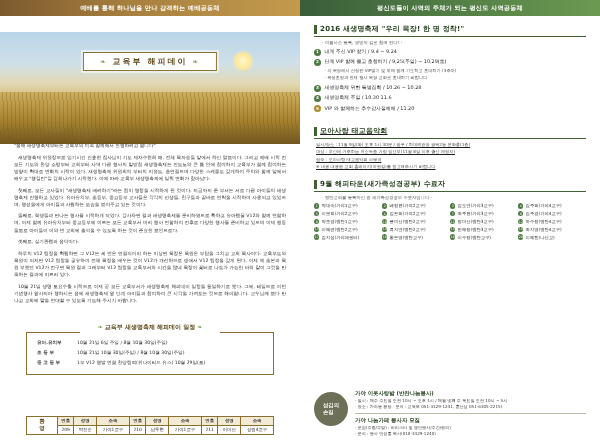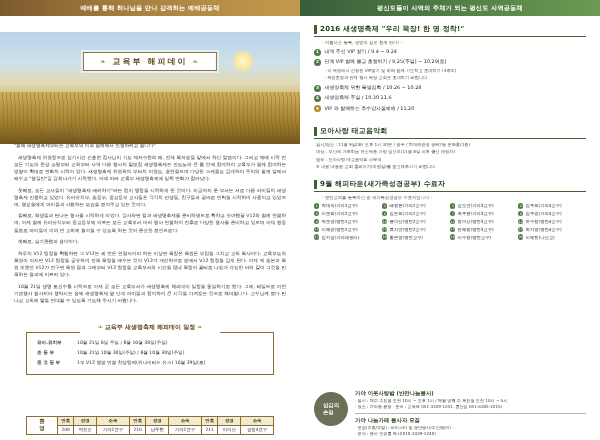--- a/index.html
+++ b/index.html
@@ -240,21 +240,21 @@
       <div class="item">
         <div class="num">4</div>
         <div class="item-text">새생명축제 주일 / 10.30  11.6</div>
       </div>
       <div class="item">
         <div class="num v">5</div>
         <div class="item-text">VIP 와 함께하는 추수감사절예배 / 11.20</div>
       </div>
     </div>
 
-    <div class="sec" style="margin-top:14px;">
+    <div class="sec" style="margin-top:14px;text-decoration:underline;">
       <div class="sec-head">
         <div class="sec-bar"></div>
         <div class="sec-title">모아사랑 태교음악회</div>
       </div>
       <div class="sub-note" style="margin-left:2px;">일시/장소 : 11월 9일(화) 오후 1시 30분 / 광구 / 하대예관장 광복2동 문화홀(1층)</div>
       <div class="sub-note" style="margin-left:2px;">대상 : 부산에 거주하는 저소득층 가정 임산부(11월 8일 이후 출산 예정자)</div>
       <div class="sub-note" style="margin-left:2px;">접수 : 모아사랑 태교음악회 사무국</div>
       <div class="sub-note" style="margin-left:2px;">※ 내용 내용은 교회 홈페이지(자원길)를 참고해주시기 바랍니다</div>
     </div>
 

